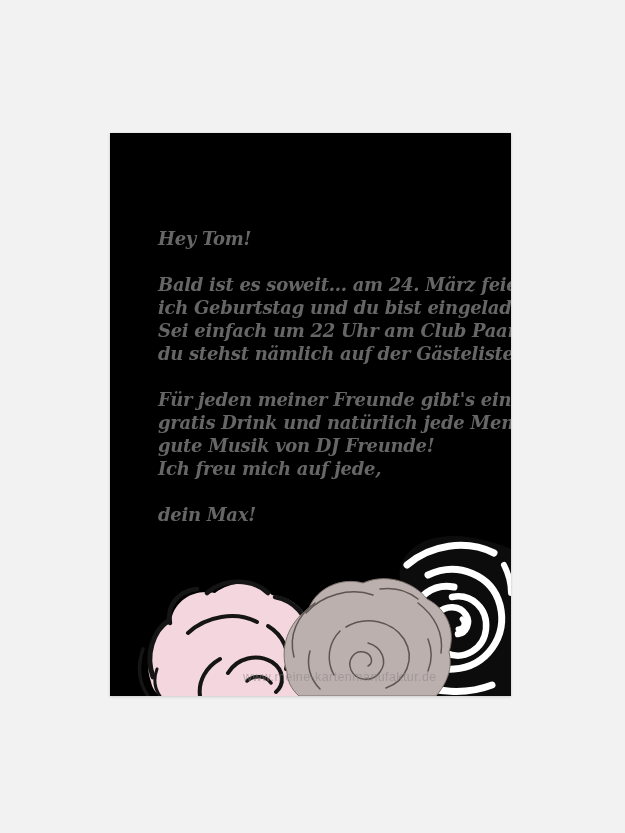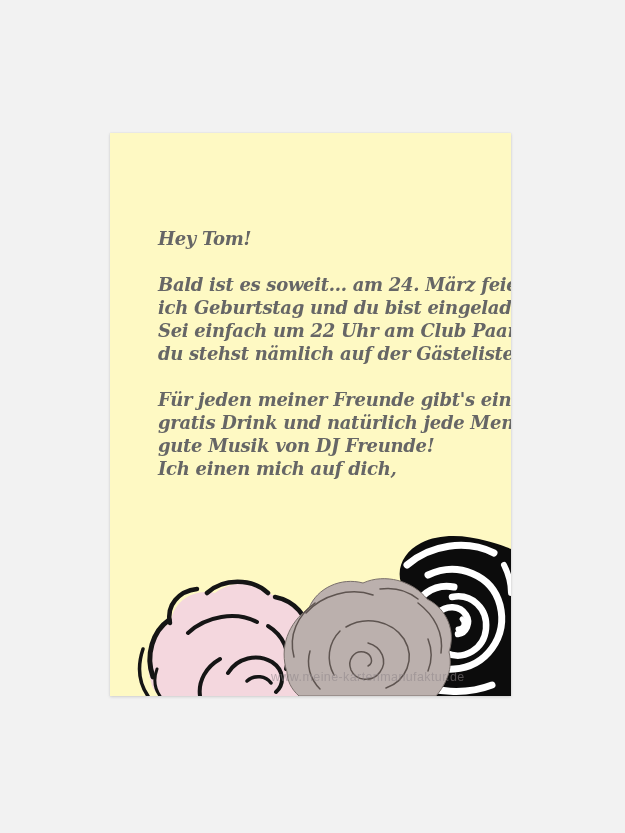--- a/index.html
+++ b/index.html
@@ -8,21 +8,21 @@
     background:#f2f2f2;
     font-family:"Liberation Sans", sans-serif;
     position:relative;
     overflow:hidden;
   }
   .stage{position:absolute;inset:0;}
   .card{
     position:absolute;
     left:110px;top:133px;
     width:401px;height:563px;
-    background:#fef9c3;
+    background:#000000;
     box-shadow:0 1px 3px rgba(0,0,0,0.14), 0 0 1px rgba(0,0,0,0.10);
     overflow:hidden;
   }
   .text-block{
     position:absolute;
     left:48px;top:94px;
     width:340px;
     font-family:"DejaVu Serif", serif;
     font-style:italic;
     font-weight:700;
@@ -35,21 +35,20 @@
   .gap{height:23px;}
   .watermark{
     position:absolute;
     left:133px;top:537px;
     width:200px;
     font-size:12.5px;
     letter-spacing:0.4px;
     color:#8e8589;
     opacity:0.55;
     white-space:nowrap;
-    margin-left:28px;
   }
   .roses{
     position:absolute;
     left:0;bottom:0;
     width:401px;height:165px;
     display:block;
   }
 </style>
 </head>
 <body>
@@ -61,22 +60,23 @@
       <div class="line">Hey Tom!</div>
       <div class="gap"></div>
       <div class="line">Bald ist es soweit... am 24. März feiere</div>
       <div class="line">ich Geburtstag und du bist eingeladen!</div>
       <div class="line">Sei einfach um 22 Uhr am Club Paartey,</div>
       <div class="line">du stehst nämlich auf der Gästeliste.</div>
       <div class="gap"></div>
       <div class="line">Für jeden meiner Freunde gibt's einen</div>
       <div class="line">gratis Drink und natürlich jede Menge</div>
       <div class="line">gute Musik von DJ Freunde!</div>
-      <div class="line">Ich einen mich auf dich,</div>
+      <div class="line">Ich freu mich auf jede,</div>
       <div class="gap"></div>
+      <div class="line">dein Max!</div>
     </div>
 
     <svg class="roses" viewBox="0 0 401 165" aria-hidden="true">
 
       <g>
         <path fill="#f4d7de" d="M 41,151 C 33,127 42,103 61,91 C 63,70 84,57 105,62 C 121,49 148,49 162,64 C 184,66 200,82 200,103 C 210,118 208,140 196,152 L 198,165 L 50,165 C 44,160 42,156 41,151 Z"></path>
         <g stroke="#151515" fill="none" stroke-linecap="round">
           <path stroke-width="4.5" d="M 60,92 C 56,74 69,60 87,58"></path>
           <path stroke-width="4.5" d="M 97,62 C 113,47 142,47 158,62"></path>
           <path stroke-width="4.5" d="M 165,66 C 185,70 197,85 199,102"></path>

